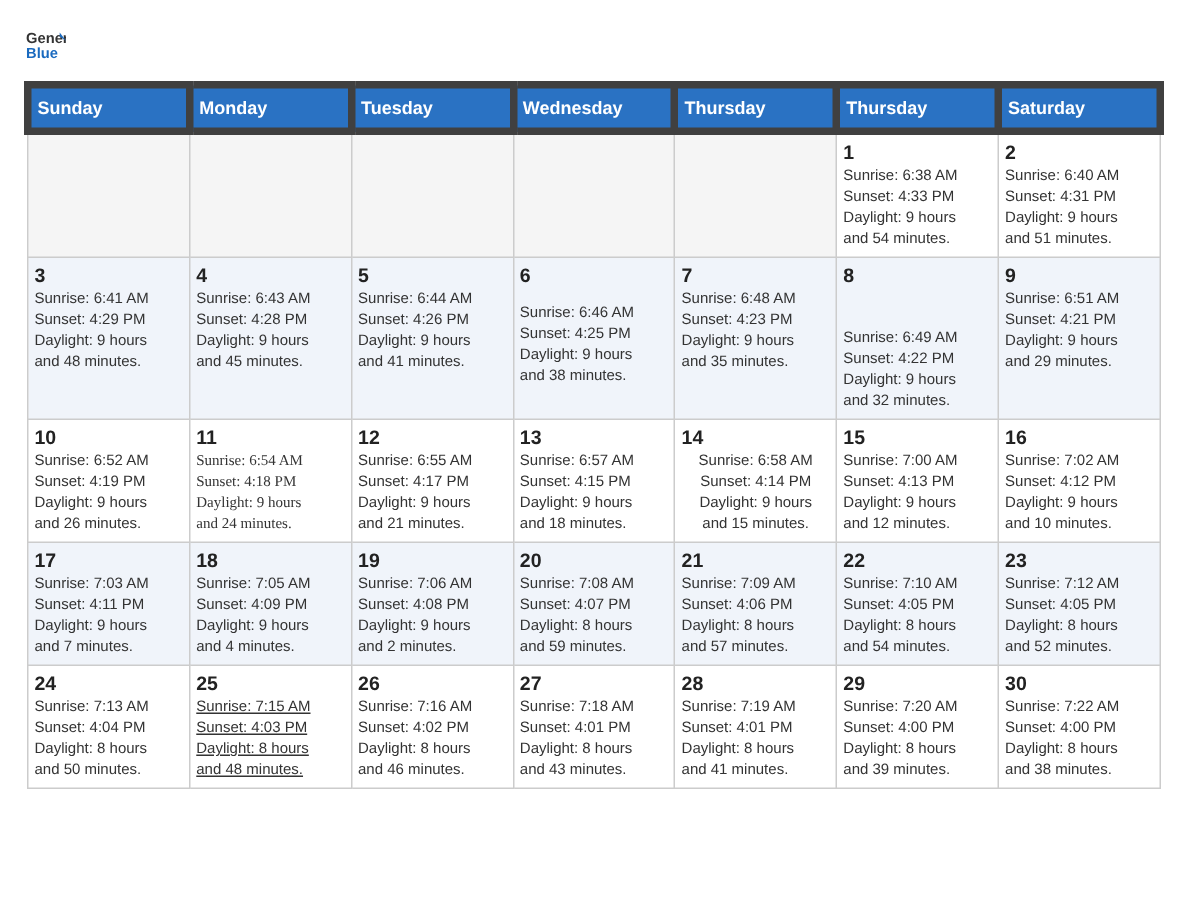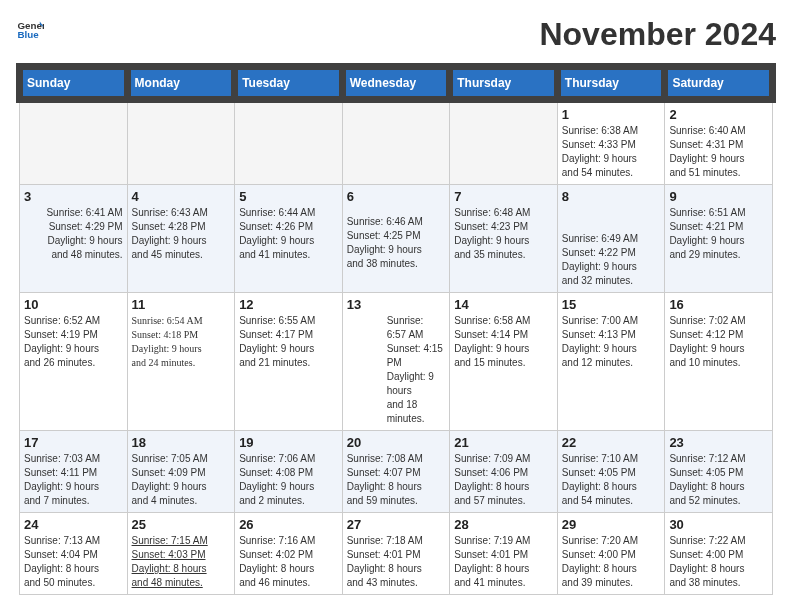--- a/index.html
+++ b/index.html
@@ -40,21 +40,21 @@
     .calendar {
       width: 100%;
       border-collapse: collapse;
     }
     .calendar th {
       background-color: #2a72c3;
       color: #fff;
       font-size: 12px;
       padding: 6px 4px;
       text-align: left;
-      border: 7px solid #404040;
+      border: 5px solid #404040;
     }
     .calendar td {
       vertical-align: top;
       border: 1px solid #ccc;
       padding: 4px;
       width: calc(100% / 7);
       min-height: 70px;
       font-size: 10.5px;
       background: #fff;
     }
@@ -83,21 +83,20 @@
 
 <div class="header-section">
   <div class="logo">
     <svg class="logo-icon" viewBox="0 0 40 40" xmlns="http://www.w3.org/2000/svg">
       <text x="2" y="18" font-size="14" font-weight="bold" fill="#333">General</text>
       <text x="2" y="32" font-size="14" font-weight="bold" fill="#1a6abf">Blue</text>
       <polygon points="34,8 40,16 34,12" fill="#1a6abf"></polygon>
     </svg>
   </div>
   <div class="title-section">
-    <div class="month-year">November 2024</div>
   </div>
 </div>
 
 <table class="calendar">
   <thead>
     <tr>
     <th>Sunday</th>
         <th>Monday</th>
         <th>Tuesday</th>
         <th>Wednesday</th>
@@ -124,21 +123,21 @@
           <span class="day-number">2</span>
           <div class="day-info" style="white-space: pre-line;">Sunrise: 6:40 AM
 Sunset: 4:31 PM
 Daylight: 9 hours
 and 51 minutes.</div>
         </td>
       </tr>
       <tr>
         <td>
           <span class="day-number">3</span>
-          <div class="day-info" style="white-space: pre-line; text-align: right;">Sunrise: 6:41 AM
+          <div class="day-info" style="white-space: pre-line;">Sunrise: 6:41 AM
 Sunset: 4:29 PM
 Daylight: 9 hours
 and 48 minutes.</div>
         </td>
         <td>
           <span class="day-number">4</span>
           <div class="day-info" style="white-space: pre-line;">Sunrise: 6:43 AM
 Sunset: 4:28 PM
 Daylight: 9 hours
 and 45 minutes.</div>
@@ -196,28 +195,28 @@
         </td>
         <td>
           <span class="day-number">12</span>
           <div class="day-info" style="white-space: pre-line;">Sunrise: 6:55 AM
 Sunset: 4:17 PM
 Daylight: 9 hours
 and 21 minutes.</div>
         </td>
         <td>
           <span class="day-number">13</span>
-          <div class="day-info" style="white-space: pre-line; margin-left: 40px;">Sunrise: 6:57 AM
+          <div class="day-info" style="white-space: pre-line;">Sunrise: 6:57 AM
 Sunset: 4:15 PM
 Daylight: 9 hours
 and 18 minutes.</div>
         </td>
         <td>
           <span class="day-number">14</span>
-          <div class="day-info" style="white-space: pre-line;">Sunrise: 6:58 AM
+          <div class="day-info" style="white-space: pre-line; text-align: center;">Sunrise: 6:58 AM
 Sunset: 4:14 PM
 Daylight: 9 hours
 and 15 minutes.</div>
         </td>
         <td>
           <span class="day-number">15</span>
           <div class="day-info" style="white-space: pre-line;">Sunrise: 7:00 AM
 Sunset: 4:13 PM
 Daylight: 9 hours
 and 12 minutes.</div>

